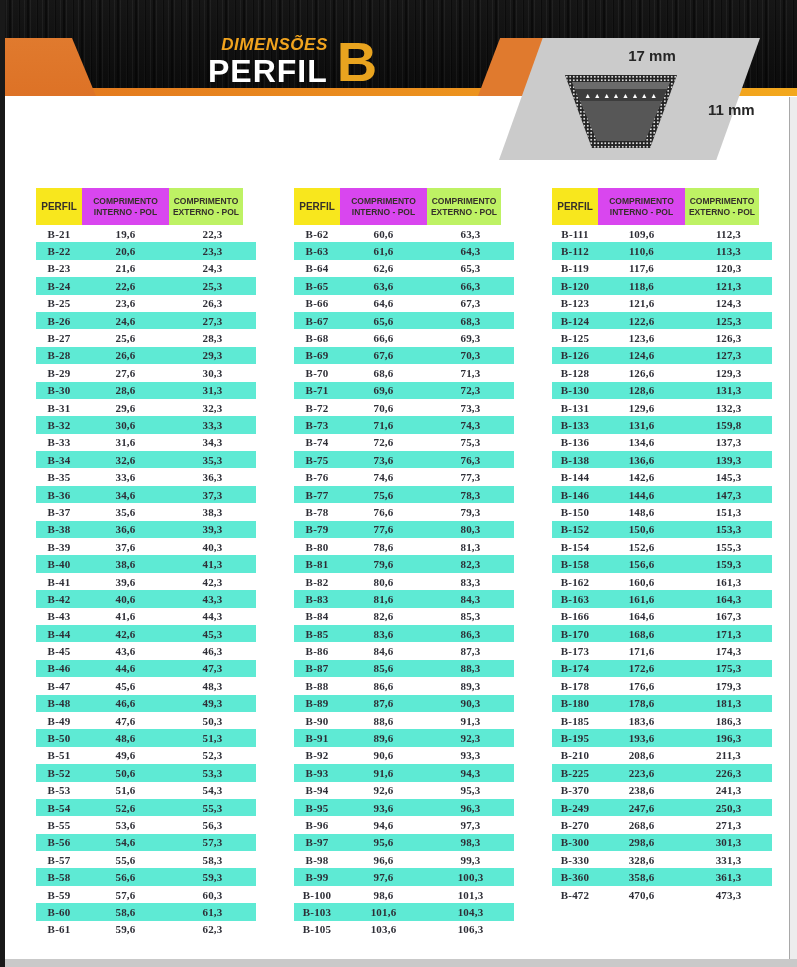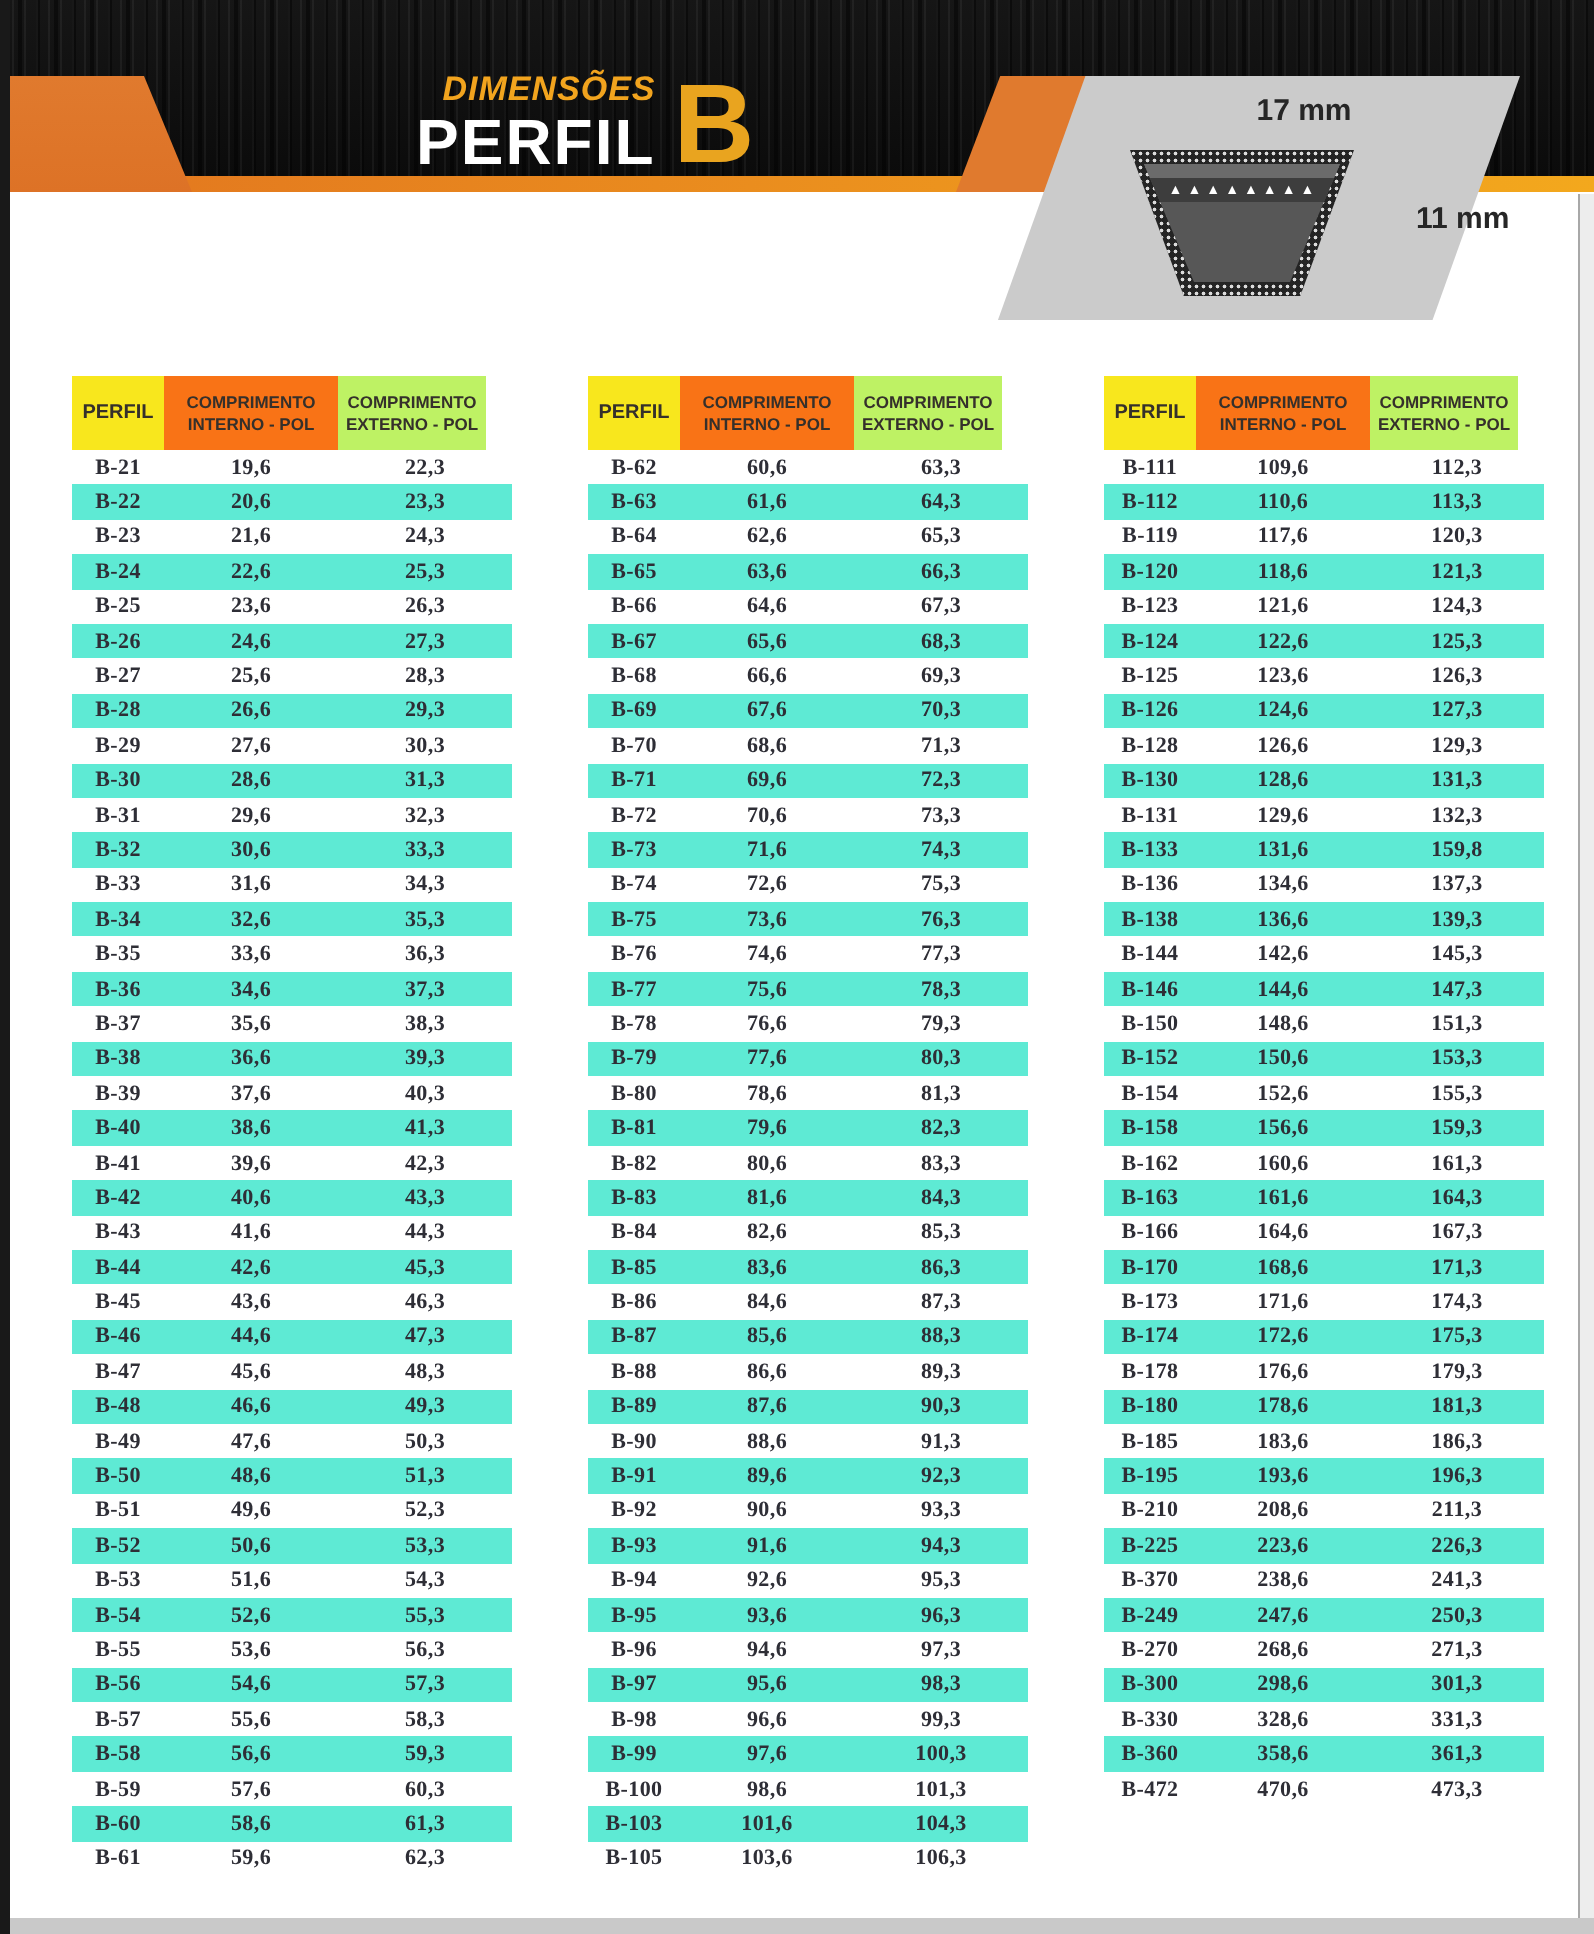--- a/index.html
+++ b/index.html
@@ -84,21 +84,21 @@
 
   
   .tbl { position:absolute; top:188px; width:220px; z-index:10; }
   .tbl-1 { left:36px; } .tbl-2 { left:294px; } .tbl-3 { left:552px; }
   .tbl-head { display:flex; height:37px; }
   .th {
     display:flex; align-items:center; justify-content:center; text-align:center;
     font-size:8.5px; font-weight:bold; color:#35302b; line-height:1.2; padding:1px 2px;
   }
   .th-perfil  { width:46px; background:#f8e71d; font-size:10px; }
-  .th-interno { width:87px; background:#f97316; }
+  .th-interno { width:87px; background:#d946ef; }
   .th-externo { width:74px; background:#bef264; }
   .tbl-rows { width:220px;font-family:Liberation Serif, serif; }
   .row { display:flex; height:17.4px; align-items:center; }
   .row.alt { background:#5eead4; }
   .cell { font-size:11px; font-weight:bold; color:#2e2e36; text-align:center; letter-spacing:.2px; }
   .c-perfil  { width:46px; }
   .c-interno { width:87px; }
   .c-externo { width:87px; }
 </style>
 </head>

